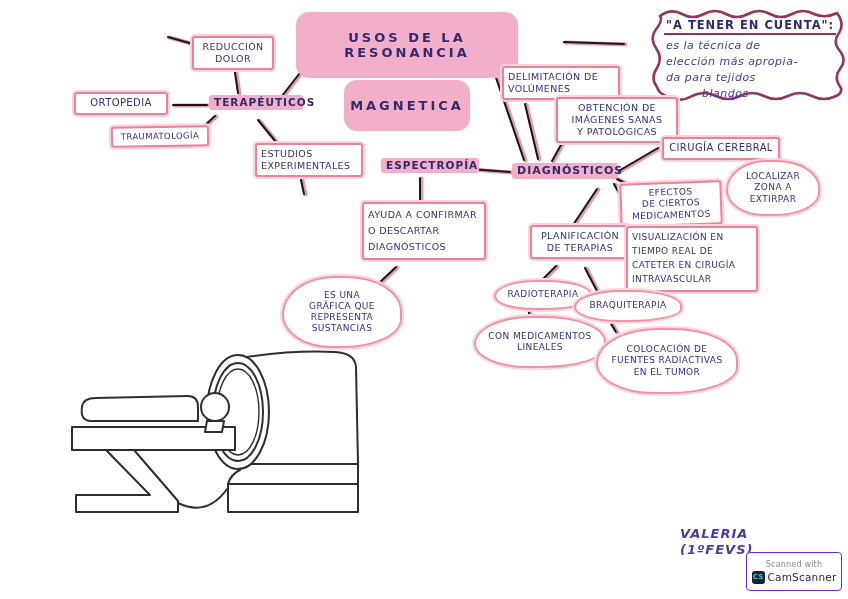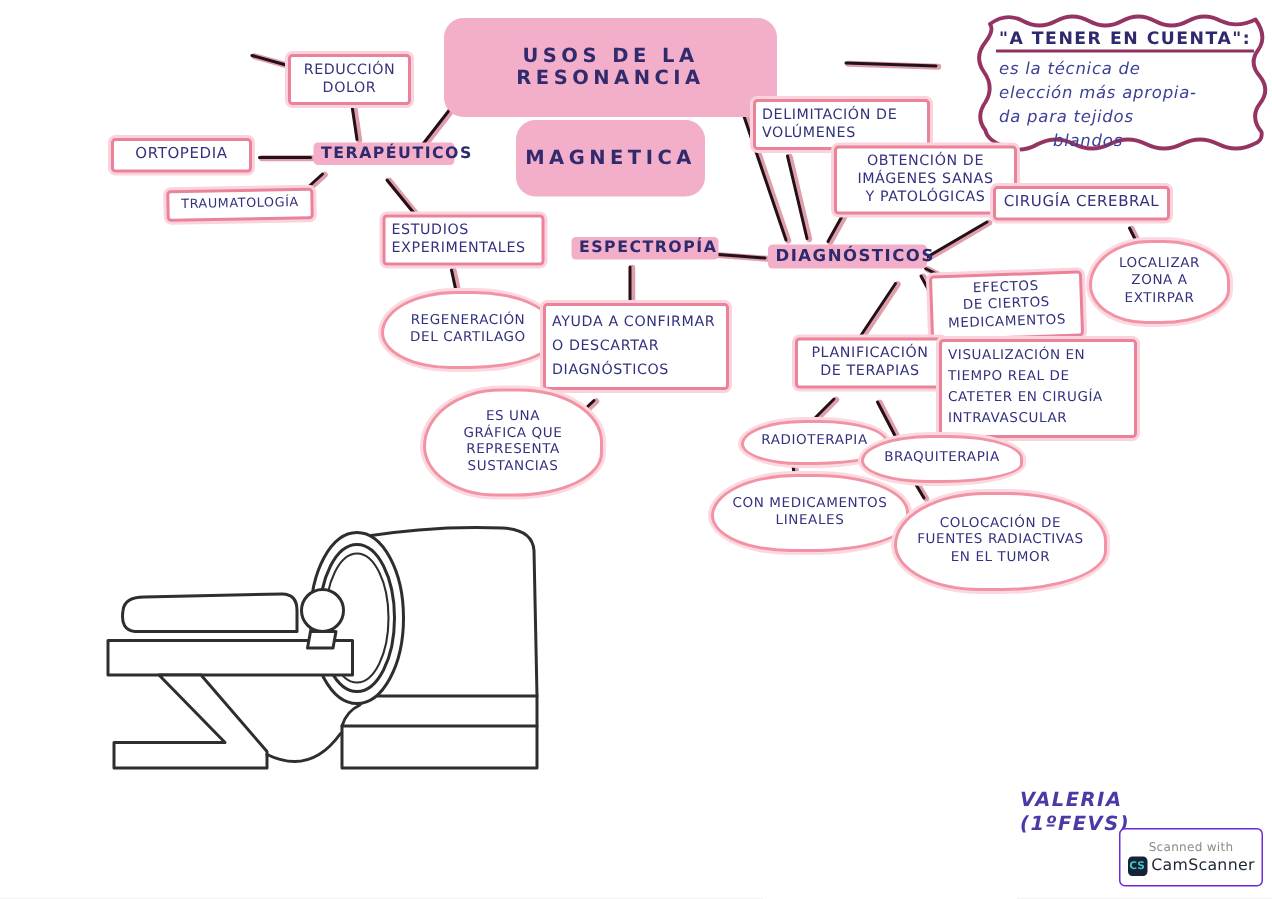--- a/index.html
+++ b/index.html
@@ -140,39 +140,37 @@
          blandos</div>
   </div>
 
   <div class="n box" style="left:74px;top:92px;width:82px;font-size:10px;">ORTOPEDIA</div>
   <div class="n box" style="left:192px;top:36px;width:70px;font-size:9.5px;">REDUCCIÓN
 DOLOR</div>
   <div class="n hl" style="left:209px;top:95px;width:84px;font-size:10.5px;">TERAPÉUTICOS</div>
   <div class="n box" style="left:111px;top:126px;width:86px;font-size:8.5px;transform:rotate(-1deg);">TRAUMATOLOGÍA</div>
   <div class="n box" style="left:255px;top:143px;width:96px;font-size:9.5px;text-align:left;">ESTUDIOS
 EXPERIMENTALES</div>
-  <div class="n cloud" style="left:254px;top:194px;width:100px;height:44px;font-size:9px;">REGENERACIÓN
-DEL CARTILAGO</div>
 
   <div class="n hl" style="left:381px;top:158px;width:88px;font-size:10.5px;">ESPECTROPÍA</div>
   <div class="n box left" style="left:362px;top:202px;width:112px;font-size:9.5px;line-height:1.7;">AYUDA A CONFIRMAR
 O DESCARTAR
 DIAGNÓSTICOS</div>
-  <div class="n cloud" style="left:282px;top:259px;width:104px;height:64px;font-size:9px;">ES UNA
+  <div class="n cloud" style="left:282px;top:276px;width:104px;height:64px;font-size:9px;">ES UNA
 GRÁFICA QUE
 REPRESENTA
 SUSTANCIAS</div>
 
   <div class="n hl" style="left:512px;top:163px;width:96px;font-size:11px;">DIAGNÓSTICOS</div>
   <div class="n box left" style="left:502px;top:66px;width:106px;font-size:9.5px;">DELIMITACIÓN DE
 VOLÚMENES</div>
   <div class="n box" style="left:556px;top:97px;width:110px;font-size:9.5px;">OBTENCIÓN DE
 IMÁGENES SANAS
 Y PATOLÓGICAS</div>
-  <div class="n box" style="left:662px;top:124px;width:106px;font-size:10px;">CIRUGÍA CEREBRAL</div>
+  <div class="n box" style="left:662px;top:137px;width:106px;font-size:10px;">CIRUGÍA CEREBRAL</div>
   <div class="n cloud" style="left:726px;top:160px;width:78px;height:48px;font-size:9px;">LOCALIZAR
 ZONA A
 EXTIRPAR</div>
   <div class="n box" style="left:620px;top:182px;width:90px;font-size:9px;transform:rotate(-2deg);">EFECTOS
 DE CIERTOS
 MEDICAMENTOS</div>
   <div class="n box" style="left:530px;top:225px;width:88px;font-size:9.5px;">PLANIFICACIÓN
 DE TERAPIAS</div>
   <div class="n box left" style="left:626px;top:226px;width:120px;font-size:9px;line-height:1.55;">VISUALIZACIÓN EN
 TIEMPO REAL DE

